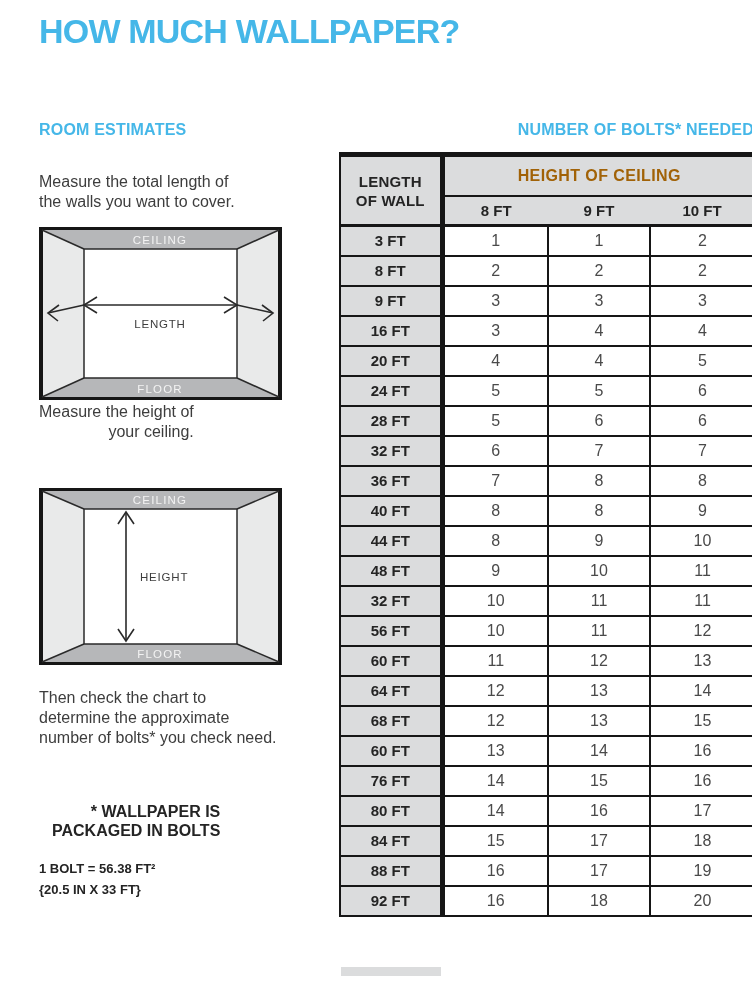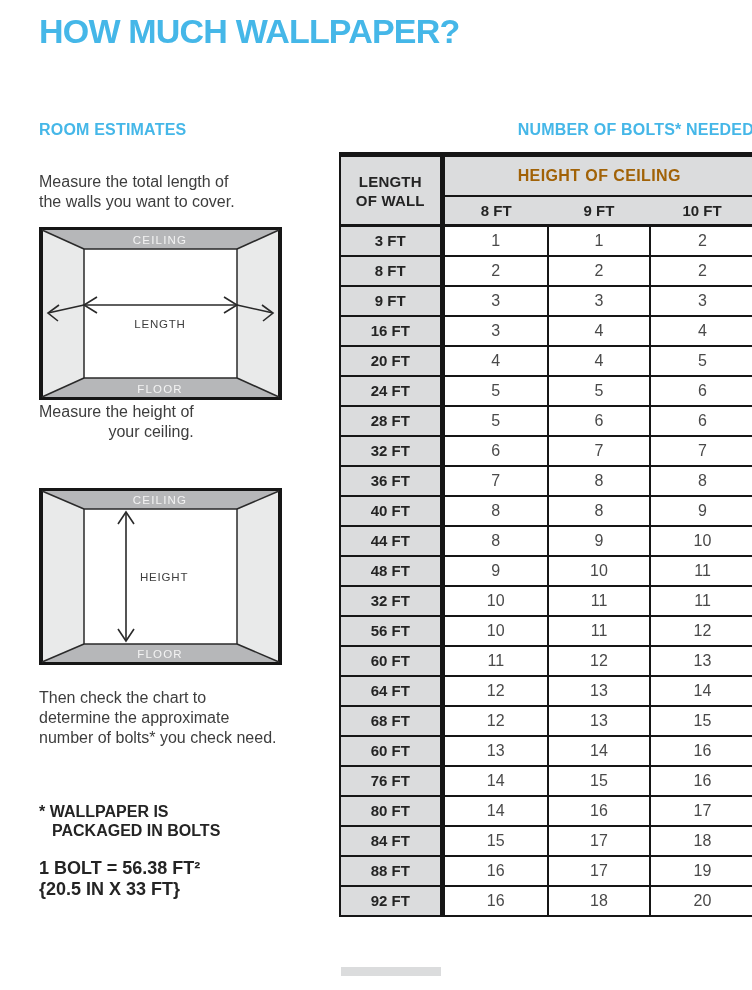--- a/index.html
+++ b/index.html
@@ -27,23 +27,23 @@
   .sec-h.left{left:20px;}
   .sec-h.right{left:320px;width:415px;text-align:right;}
   .para{position:absolute;left:20px;font-size:16px;line-height:20px;color:var(--body-text);}
   .para.p1{top:172px;}
   .para.p2{top:402px;text-align:right;}
   .para.p3{top:688px;}
   .diagram{position:absolute;left:20px;}
   .diagram.d1{top:227px;}
   .diagram.d2{top:488px;}
   .footnote{position:absolute;left:20px;top:802px;font-size:16px;font-weight:bold;
-    line-height:19px;color:#242424;}
+    line-height:19px;color:#242424;text-align:right;}
   .footnote .indent{margin-left:13px;}
-  .boltinfo{position:absolute;left:20px;top:858px;font-size:18px;font-weight:bold;
+  .boltinfo{position:absolute;left:20px;top:858px;font-size:13px;font-weight:bold;
     line-height:21px;color:#242424;}
   
   .bolts-table{
     position:absolute;left:320px;top:152px;width:415px;
     border-collapse:collapse;table-layout:fixed;
     border-top:5px solid var(--border);
     border-left:2px solid var(--border);
     border-right:2px solid var(--border);
     border-bottom:2px solid var(--border);
   }

